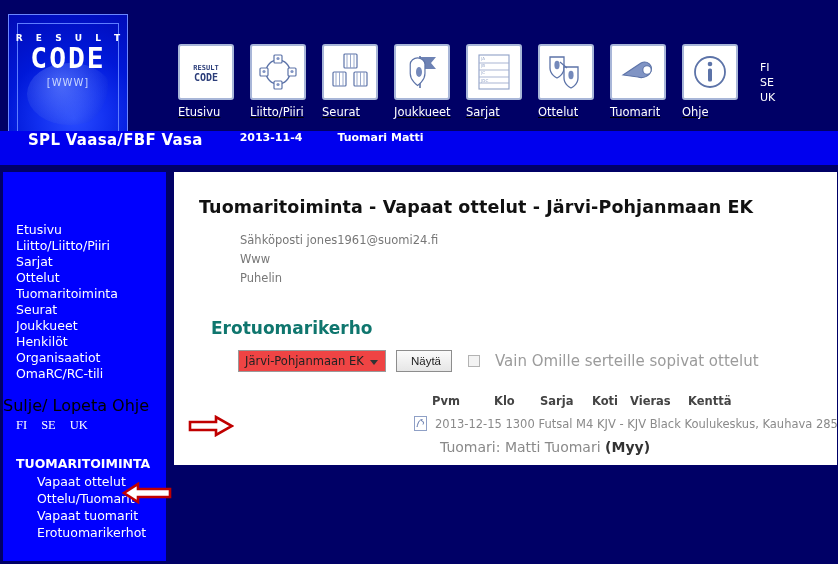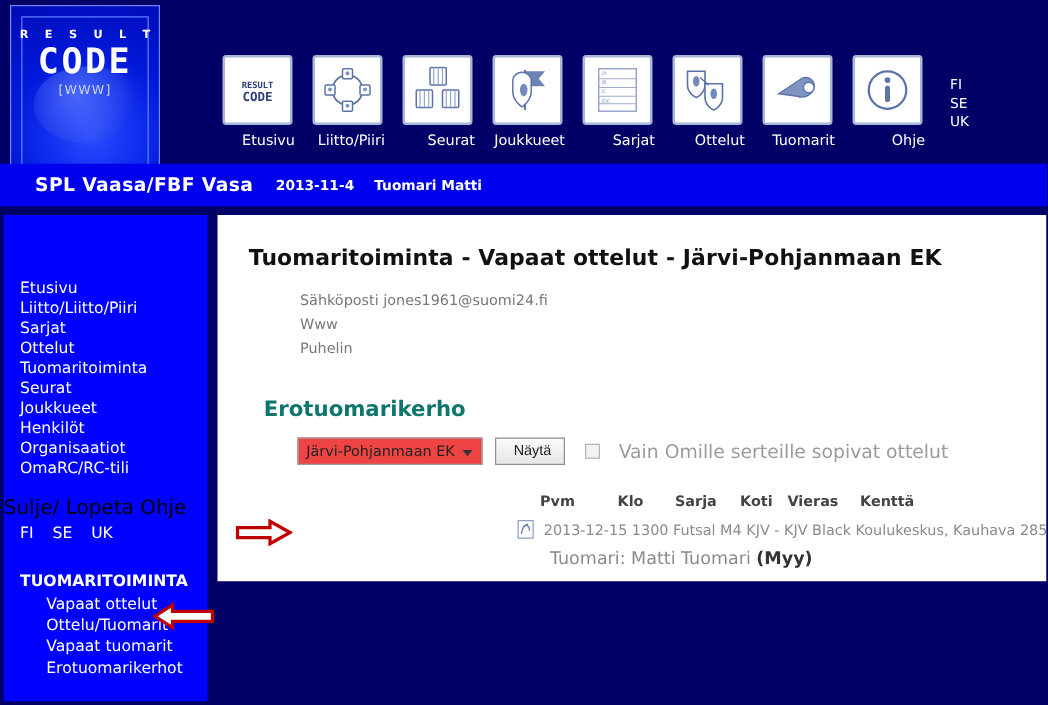--- a/index.html
+++ b/index.html
@@ -5,70 +5,70 @@
   html,body{margin:0;padding:0;}
   body{
     width:838px;height:564px;overflow:hidden;
     background:#000066;
     font-family:"DejaVu Sans","Liberation Sans",sans-serif;
     position:relative;
   }
   
   #topband{position:absolute;left:0;top:0;width:838px;height:130px;background:#000066;}
   #logo{
-    position:absolute;left:8px;top:4px;width:120px;height:140px;
+    position:absolute;left:8px;top:14px;width:120px;height:140px;
     background:radial-gradient(circle at 55% 75%, #2a4cff 0%, #1230f0 28%, #0018d8 55%, #000ab4 100%);
     border:1px solid #6a86ff;
     box-sizing:border-box;
   }
   #logo .frame{position:absolute;left:8px;top:8px;right:8px;bottom:8px;border:1px solid #5e7dff;}
   #logo .globe{
     position:absolute;left:18px;top:48px;width:86px;height:62px;border-radius:50%;
     background:radial-gradient(circle at 40% 35%, rgba(120,150,255,.55), rgba(40,70,220,.15) 70%, rgba(0,0,150,0) 72%);
     filter:blur(.4px);
   }
   #logo .lr{position:absolute;left:0;right:0;text-align:center;color:#ffffff;}
   #logo .l1{top:18px;font-size:9px;letter-spacing:5px;font-weight:bold;text-indent:5px;}
   #logo .l2{top:27px;font-size:28px;letter-spacing:2px;font-weight:bold;font-family:"DejaVu Sans Mono","Liberation Mono",monospace;}
   #logo .l3{top:62px;font-size:10px;letter-spacing:1px;color:#c9d6ff;}
 
   
   #toolbar{position:absolute;left:178px;top:44px;display:flex;gap:14px;}
-  .tbitem{width:58px;text-align:right;}
+  .tbitem{width:58px;text-align:left;text-decoration:underline;}
   .tbbox{
     width:56px;height:56px;background:#ffffff;border:2px solid #a8b6d8;
     border-radius:3px;display:flex;align-items:center;justify-content:center;
     box-sizing:border-box;
   }
   .tblabel{margin-top:5px;font-size:11.5px;color:#ffffff;white-space:nowrap;}
   .tbsvg{display:block;}
   #langs{position:absolute;left:760px;top:60px;color:#ffffff;font-size:11px;line-height:15px;}
   #langs span{display:block;cursor:pointer;}
 
   
   #titlebar{
     position:absolute;left:0;top:131px;width:838px;height:34px;background:#0000ee;
-    display:flex;align-items:center;
+    display:flex;align-items:flex-start;gap:19px;
   }
   #titlebar .club{margin-left:28px;color:#ffffff;font-size:15px;font-weight:bold;letter-spacing:.3px;}
   #titlebar .date{margin-left:18px;color:#ffffff;font-size:11px;font-weight:bold;}
   #titlebar .user{margin-left:16px;color:#ffffff;font-size:11px;font-weight:bold;}
 
   
   #sidebar{
     position:absolute;left:3px;top:172px;width:163px;height:389px;background:#0000ff;
     box-sizing:border-box;
   }
   .snav{margin-top:50px;}
   .snav a,.sgroup a,.slangs span{
     display:block;color:#ffffff;font-size:12.5px;line-height:16px;
     text-decoration:none;padding-left:13px;cursor:pointer;
   }
   .sgap{height:14px;}
-  .slangs{padding-left:13px;margin-top:0;}
+  .slangs{padding-left:13px;margin-top:0;font-family:Liberation Serif, serif;}
   .slangs span{display:inline-block;padding-left:0;margin-right:10px;}
   .sgroup{margin-top:22px;}
   .sghead{color:#ffffff;font-size:12.5px;font-weight:bold;padding-left:13px;line-height:18px;}
   .sgroup a{padding-left:34px;line-height:17px;}
 
   
   #main{
     position:absolute;left:174px;top:172px;width:663px;height:293px;background:#ffffff;
     box-sizing:border-box;overflow:hidden;
   }

